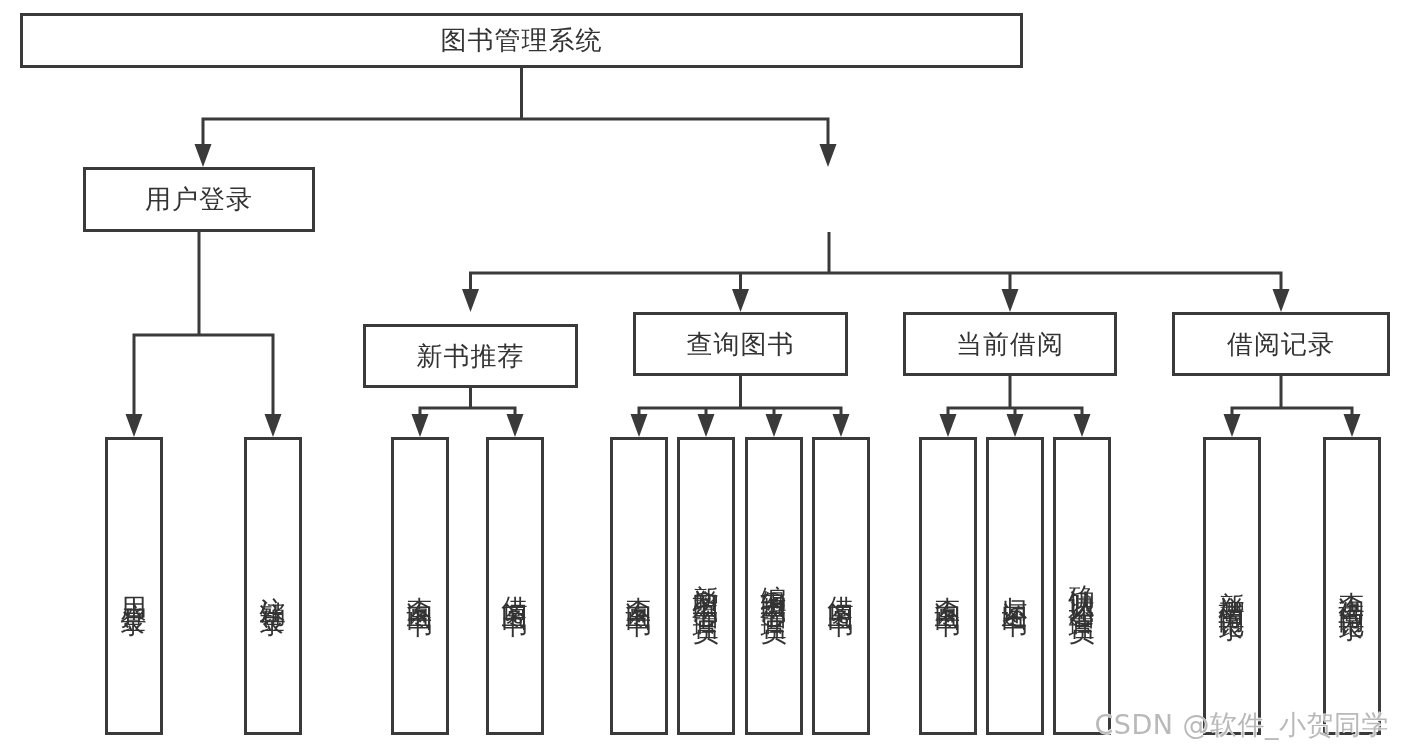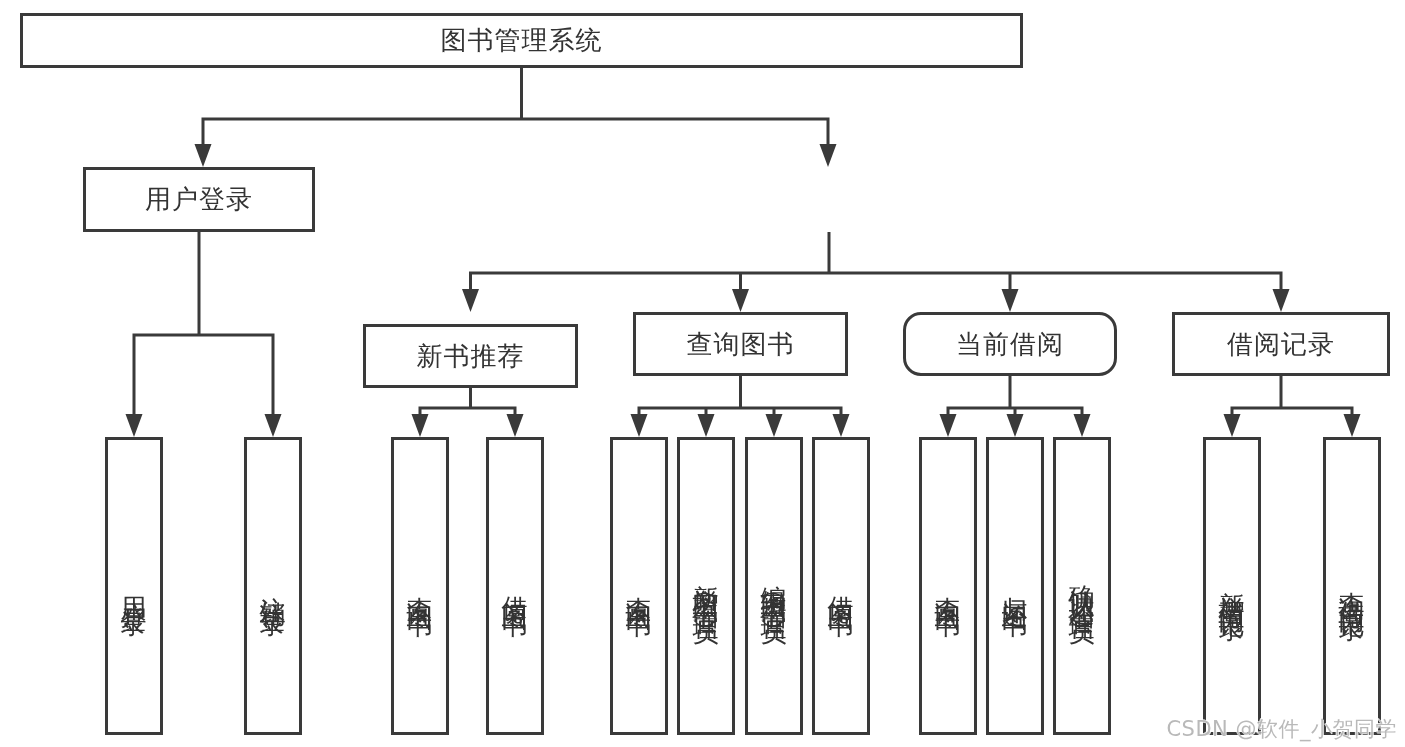--- a/index.html
+++ b/index.html
@@ -50,23 +50,23 @@
   }
   .leaf .lbl {
     writing-mode: vertical-rl;
     text-orientation: mixed;
     letter-spacing: 5px;
     white-space: normal;
     line-height: 1;
   }
   .watermark {
     position: absolute;
-    right: 8px;
+    right: 16px;
     bottom: 4px;
-    font-size: 21px;
+    font-size: 27px;
     color: var(--watermark);
     letter-spacing: 0.5px;
     text-shadow: 1px 1px 0 rgba(255,255,255,0.85), -1px -1px 0 rgba(255,255,255,0.85);
     white-space: nowrap;
   }
 </style>
 </head>
 <body>
 
 <div class="canvas">
@@ -118,21 +118,21 @@
   <div class="node" style="left:83px; top:167px; width:232px; height:65px;">
     <span class="lbl">用户登录</span>
   </div>
 
   <div class="node" style="left:363px; top:324px; width:215px; height:64px;">
     <span class="lbl">新书推荐</span>
   </div>
   <div class="node" style="left:633px; top:312px; width:215px; height:64px;">
     <span class="lbl">查询图书</span>
   </div>
-  <div class="node" style="left:903px; top:312px; width:214px; height:64px;border-radius:18px;">
+  <div class="node" style="left:903px; top:312px; width:214px; height:64px;">
     <span class="lbl">当前借阅</span>
   </div>
   <div class="node" style="left:1172px; top:312px; width:218px; height:64px;">
     <span class="lbl">借阅记录</span>
   </div>
 
   <div class="node leaf" style="left:105px; top:437px; width:58px; height:298px;">
     <span class="lbl">用户登录</span>
   </div>
   <div class="node leaf" style="left:244px; top:437px; width:58px; height:298px;">

